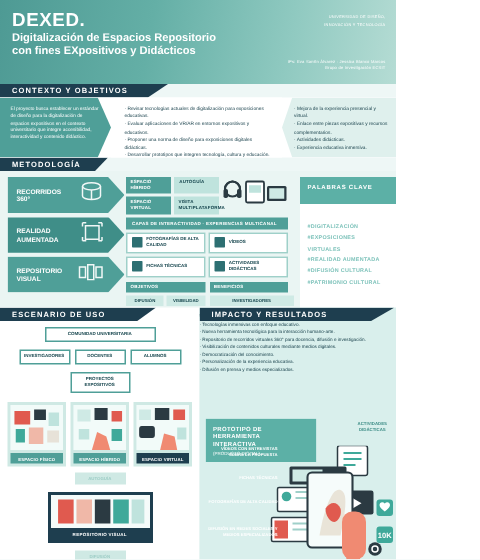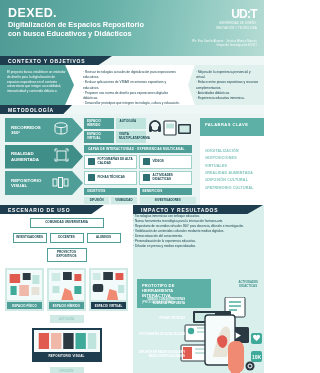--- a/index.html
+++ b/index.html
@@ -165,24 +165,23 @@
 </style>
 </head>
 <body>
 
 <div class="poster">
 
   <div class="header">
     <div class="hdr-title">DEXED.</div>
     <div class="hdr-sub">
       <div>Digitalización de Espacios Repositorio</div>
-      <div>con busca Educativos y Didácticos</div>
+      <div>con fines EXpositivos y Didácticos</div>
     </div>
     <div class="logo-wrap">
-      <div class="logo-mark">UD:T</div>
       <div class="logo-cap">UNIVERSIDAD DE DISEÑO,</div>
       <div class="logo-cap">INNOVACIÓN Y TECNOLOGÍA</div>
     </div>
     <div class="credits">
       <div>IPs: Eva Santín Álvarez · Jessica Blanco Marcos</div>
       <div>Grupo de Investigación ECSIT</div>
     </div>
   </div>
 
   <div class="band">

